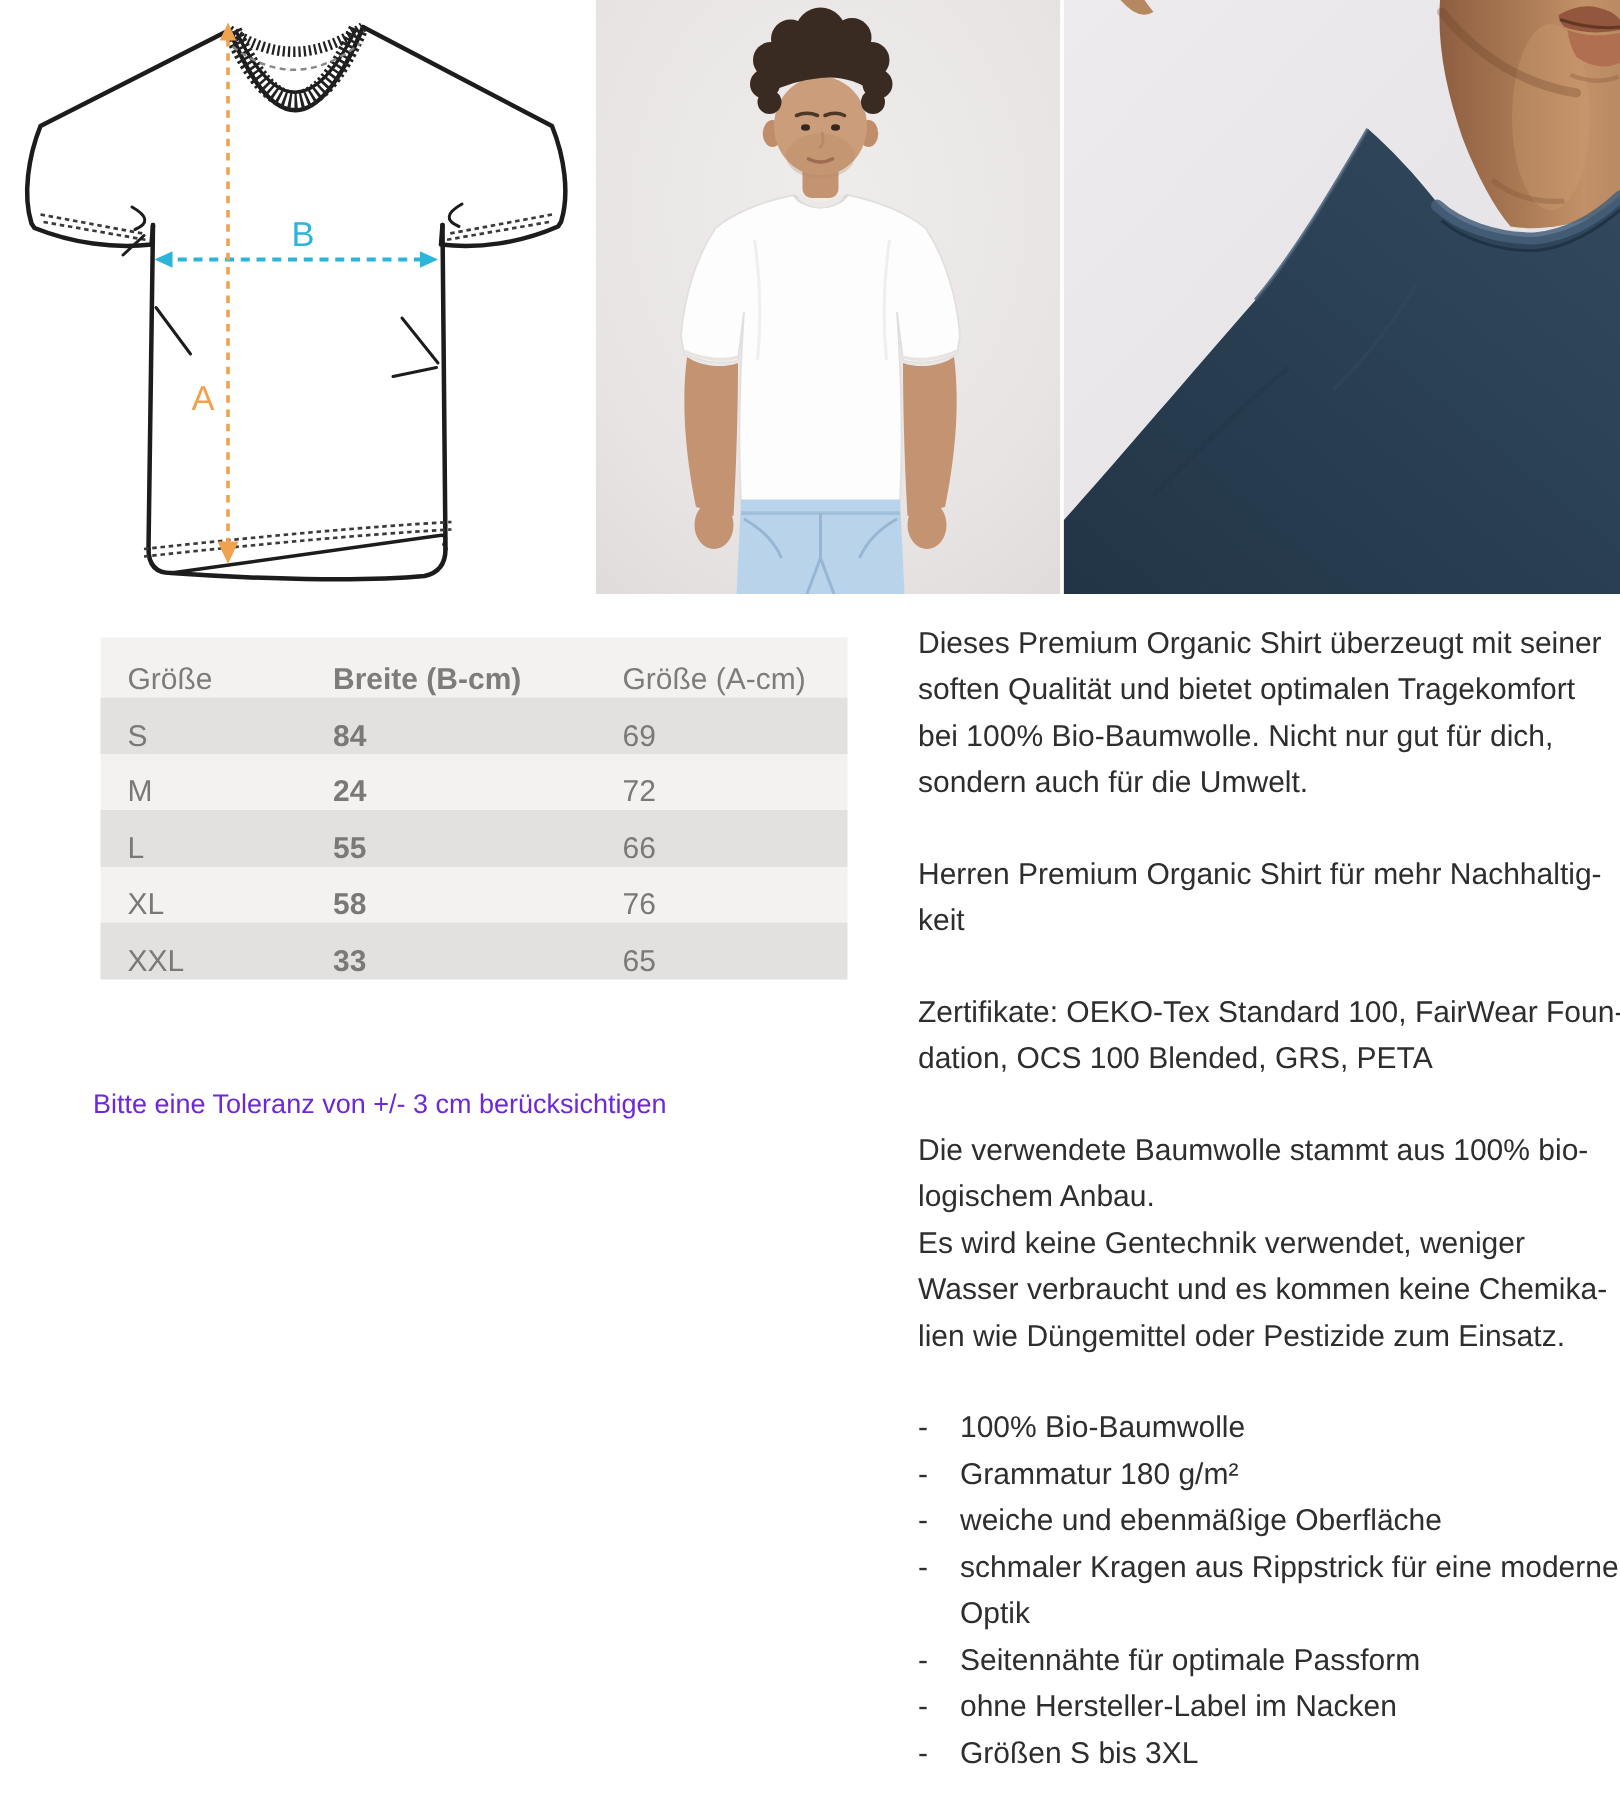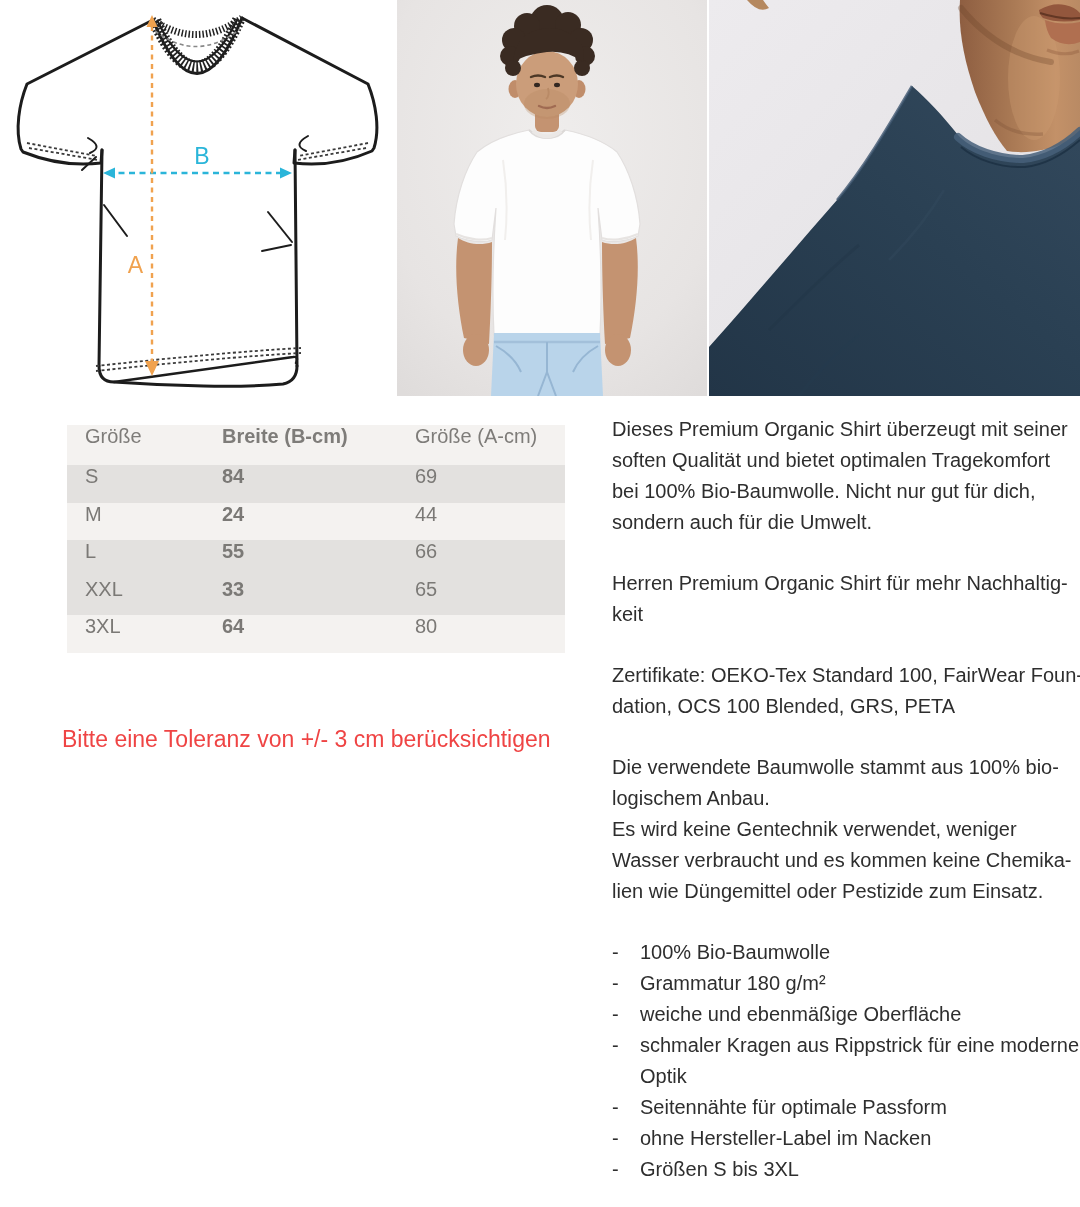--- a/index.html
+++ b/index.html
@@ -8,29 +8,29 @@
     font-family:"Liberation Sans","DejaVu Sans",sans-serif;overflow:hidden;
   }
   
   .diagram-panel{position:absolute;left:0;top:0;width:395px;height:400px;background:#fff;}
   .photo{position:absolute;top:0;height:396px;overflow:hidden;}
   .photo-model{left:397px;width:310px;}
   .photo-detail{left:709px;width:371px;}
   .photo svg{display:block;}
   
   .size-table{position:absolute;left:67px;top:425px;width:498px;font-size:20px;color:#7b7976;}
-  .t-row{display:flex;align-items:flex-start;height:37.5px;}
+  .t-row{display:flex;align-items:flex-end;height:37.5px;}
   .t-head{height:40px;background:#f4f2f0;color:#7e7c79;}
   .t-row.odd{background:#e3e1df;}
   .t-row.even{background:#f4f2f0;}
   .t-cell{box-sizing:border-box;}
   .c1{width:155px;padding-left:18px;}
   .c2{width:193px;font-weight:bold;}
   .c3{width:150px;}
-  .tolerance{position:absolute;left:62px;top:726px;font-size:23px;color:#ef4444;}
+  .tolerance{position:absolute;left:62px;top:726px;font-size:18px;color:#6d28d9;}
   
   .desc{position:absolute;left:612px;top:414px;width:470px;font-size:20px;line-height:31px;color:#2e2e2e;}
   .para{margin:0 0 30px 0;}
   .para:last-of-type{margin-bottom:28px;}
   .line{white-space:nowrap;}
   .feature{display:flex;}
   .fdash{width:28px;flex:0 0 28px;}
   .ftext{flex:1;}
   .fline{white-space:nowrap;}
   .fline:empty{display:none;}
@@ -206,36 +206,36 @@
       <div class="t-cell c3">Größe (A-cm)</div>
     </div>
     <div class="t-row odd">
       <div class="t-cell c1">S</div>
       <div class="t-cell c2">84</div>
       <div class="t-cell c3">69</div>
     </div>
     <div class="t-row even">
       <div class="t-cell c1">M</div>
       <div class="t-cell c2">24</div>
-      <div class="t-cell c3">44</div>
+      <div class="t-cell c3">72</div>
     </div>
     <div class="t-row odd">
       <div class="t-cell c1">L</div>
       <div class="t-cell c2">55</div>
       <div class="t-cell c3">66</div>
     </div>
+    <div class="t-row even">
+      <div class="t-cell c1">XL</div>
+      <div class="t-cell c2">58</div>
+      <div class="t-cell c3">76</div>
+    </div>
     <div class="t-row odd">
       <div class="t-cell c1">XXL</div>
       <div class="t-cell c2">33</div>
       <div class="t-cell c3">65</div>
-    </div>
-    <div class="t-row even">
-      <div class="t-cell c1">3XL</div>
-      <div class="t-cell c2">64</div>
-      <div class="t-cell c3">80</div>
     </div>
   </div>
 
   <div class="tolerance">Bitte eine Toleranz von +/- 3 cm berücksichtigen</div>
 
   <div class="desc">
     <div class="para">
       <div class="line">Dieses Premium Organic Shirt überzeugt mit seiner</div>
       <div class="line">soften Qualität und bietet optimalen Tragekomfort</div>
       <div class="line">bei 100% Bio-Baumwolle. Nicht nur gut für dich,</div>

